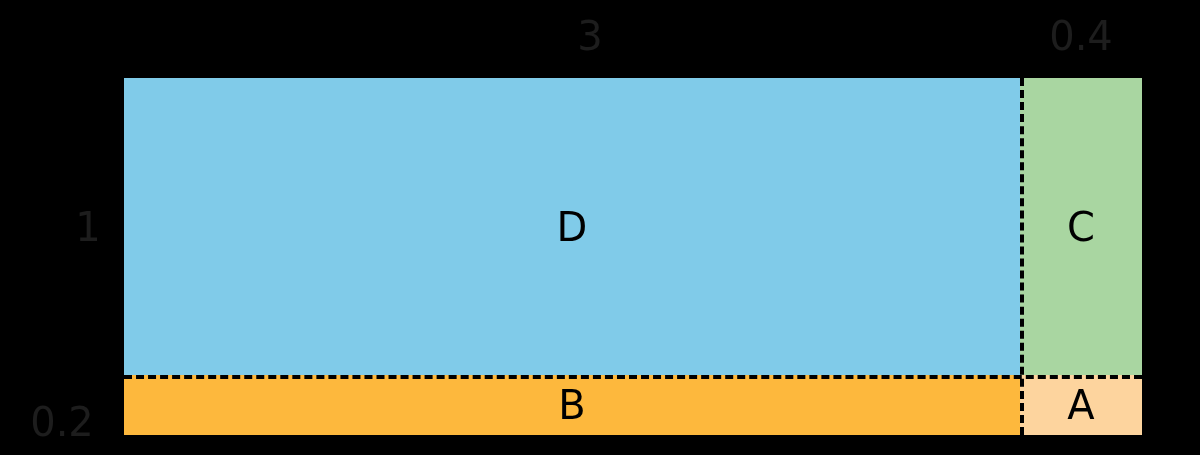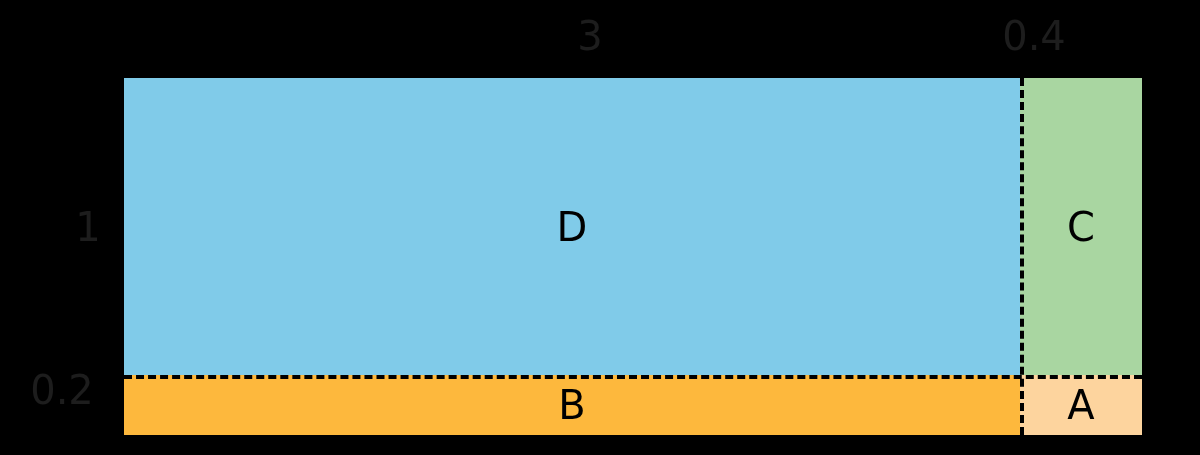--- a/index.html
+++ b/index.html
@@ -76,25 +76,25 @@
     z-index: 5;
   }
 </style>
 </head>
 <body>
 
 <div id="plot-root">
 
   <div class="margin-label col-label" style="left:590px;">3</div>
 
-  <div class="margin-label col-label" style="left:1034px;">0.4</div>
+  <div class="margin-label col-label" style="left:1081px;">0.4</div>
 
   <div class="margin-label row-label" style="left:88px; top:227px;">1</div>
 
-  <div class="margin-label row-label" style="left:62px; top:390px;">0.2</div>
+  <div class="margin-label row-label" style="left:62px; top:422px;">0.2</div>
 
   <div id="mosaic">
 
     <div class="cell" style="left:0px; top:0px; width:896px; height:297px; background:#80cbe9;">
       <span class="cell-label">D</span>
     </div>
 
     <div class="cell" style="left:896px; top:0px; width:122px; height:297px; background:#a9d6a1;">
       <span class="cell-label">C</span>
     </div>

